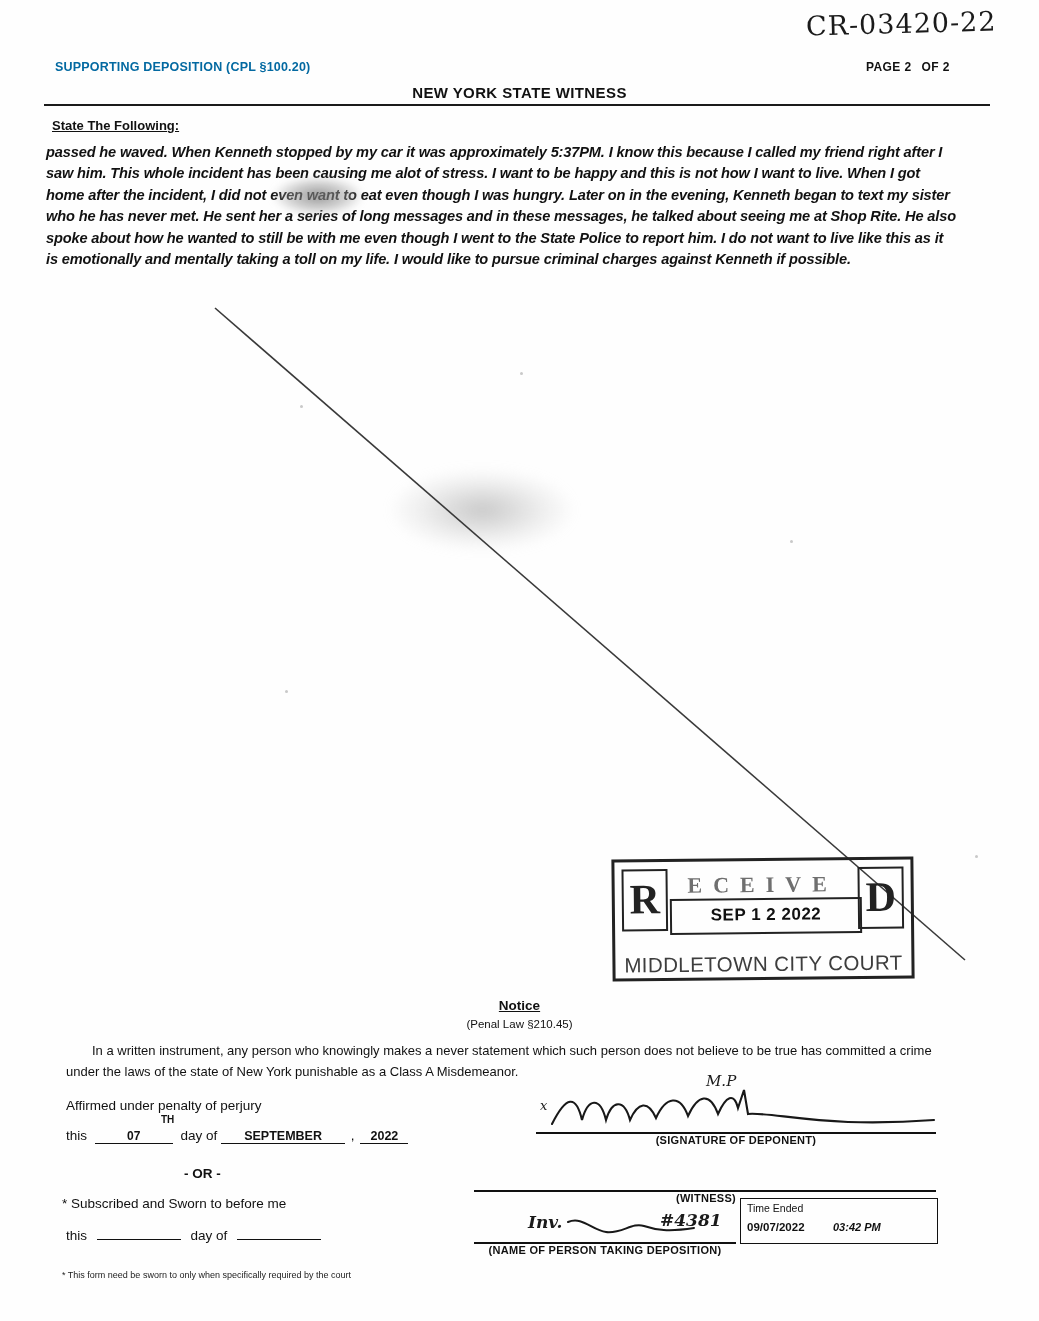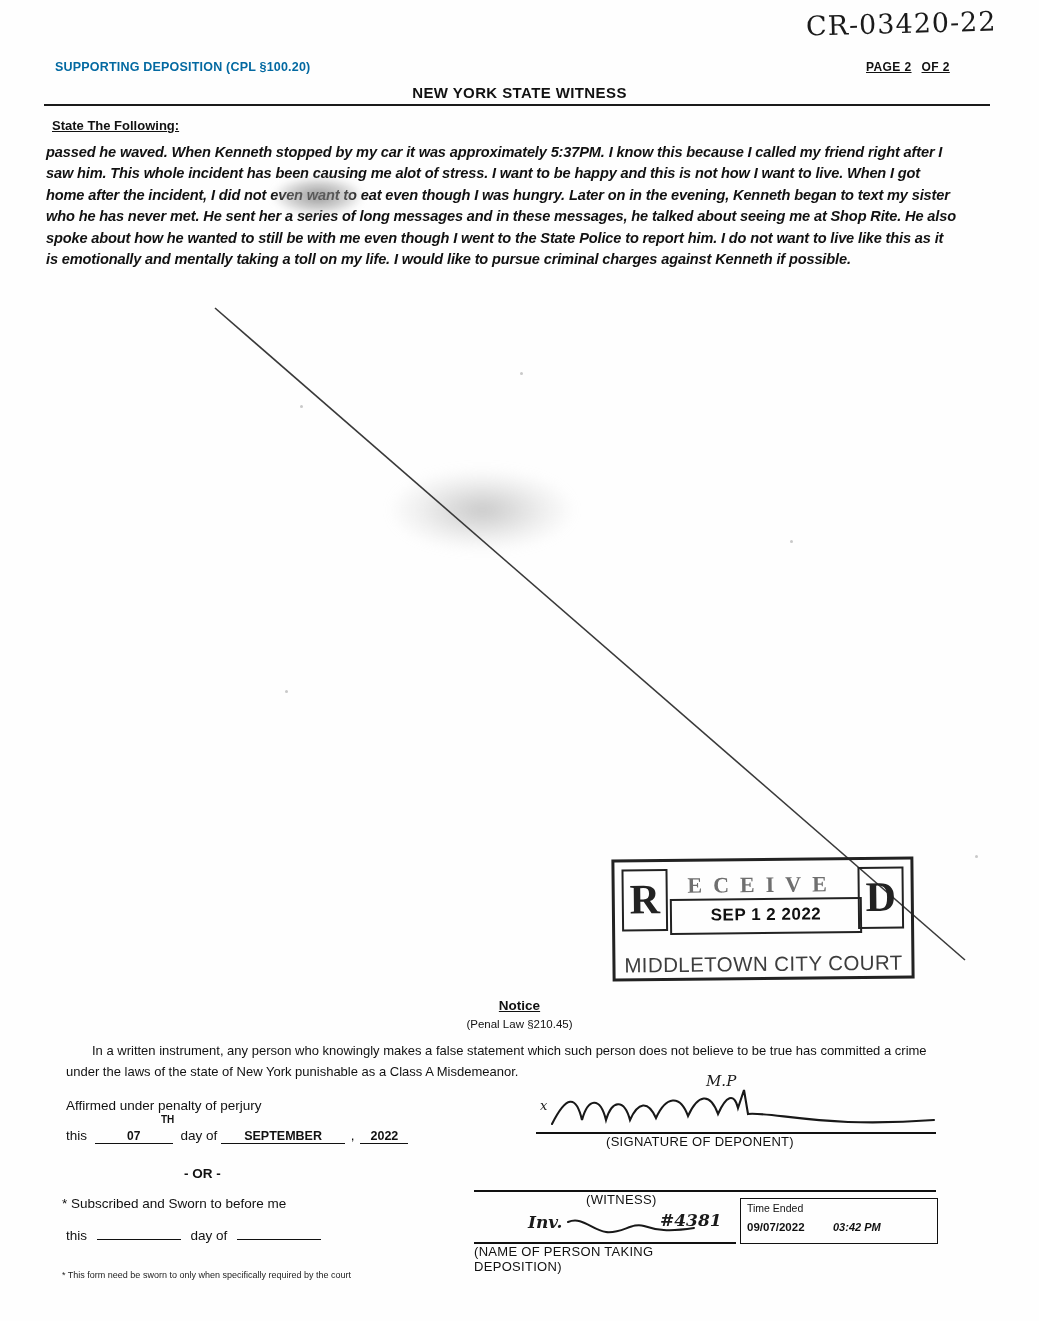--- a/index.html
+++ b/index.html
@@ -42,21 +42,20 @@
     letter-spacing: 0.2px;
     color: #0369a1;
   }
   .hdr-right {
     position: absolute;
     top: 60px;
     left: 866px;
     font-size: 12px;
     font-weight: bold;
     letter-spacing: 0.4px;
-    text-decoration: underline;
   }
   .hdr-right span { margin-right: 10px; }
   .agency {
     position: absolute;
     top: 84px;
     left: 0;
     width: 1039px;
     text-align: center;
     font-size: 15px;
     font-weight: bold;
@@ -323,24 +322,25 @@
   }
 
   
   .sig-line {
     position: absolute;
     background: #111;
     height: 1.5px;
   }
   .sig-caption {
     position: absolute;
-    font-size: 13px;
+    font-size: 11px;
     letter-spacing: 0.3px;
     color: #111;
-    text-align: left;
+    text-align: center;
+    font-weight: bold;
   }
   .sig-script {
     position: absolute;
     font-family: "DejaVu Serif", serif;
     font-style: italic;
     color: #1a1a1a;
   }
   .timebox {
     position: absolute;
     left: 740px;
@@ -404,21 +404,21 @@
     <div class="outer"></div>
     <div class="bigR">R</div>
     <div class="ecive">ECEIVE</div>
     <div class="bigD">D</div>
     <div class="datebox">SEP 1 2 2022</div>
     <div class="court">MIDDLETOWN CITY COURT</div>
   </div>
 
   <div class="notice-title">Notice</div>
   <div class="notice-sub">(Penal Law §210.45)</div>
-  <div class="notice-body">In a written instrument, any person who knowingly makes a false statement which such person does not believe to be true has committed a crime under the laws of the state of New York punishable as a Class A Misdemeanor.</div>
+  <div class="notice-body">In a written instrument, any person who knowingly makes a never statement which such person does not believe to be true has committed a crime under the laws of the state of New York punishable as a Class A Misdemeanor.</div>
 
   <div class="affirm">Affirmed under penalty of perjury</div>
   <div class="affirm-row">
     <span>this</span>
     <span class="th">TH</span>
     <span class="blank-day">07</span>
     <span>day of</span>
     <span class="month">SEPTEMBER</span>
     <span class="comma">,</span>
     <span class="year">2022</span>

